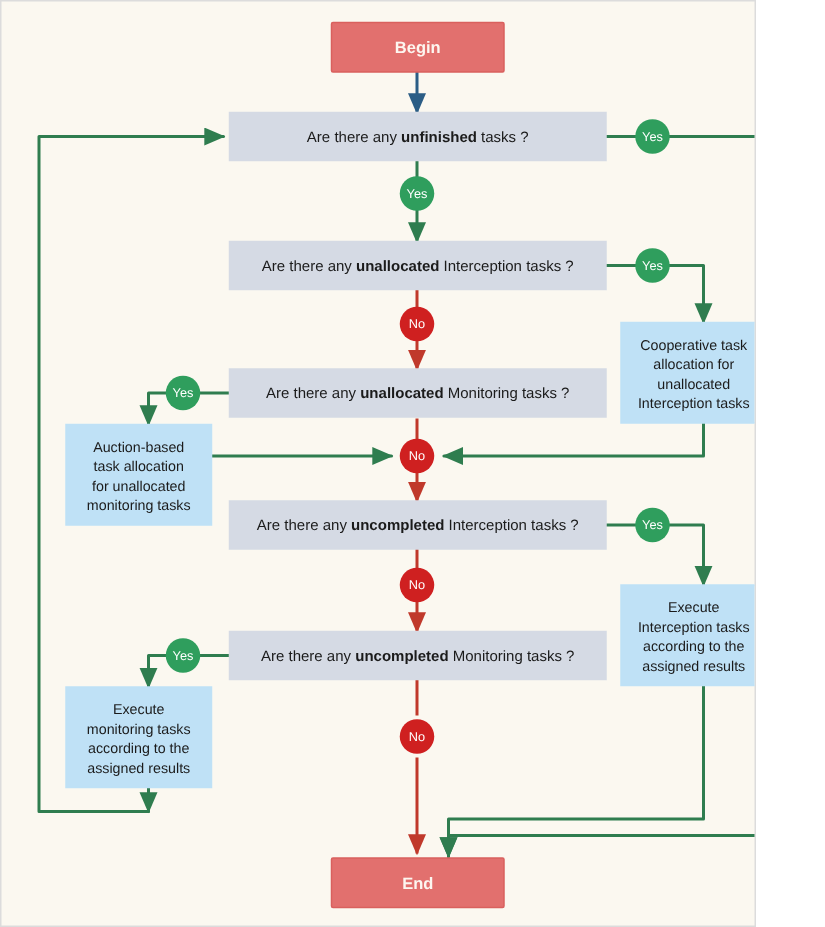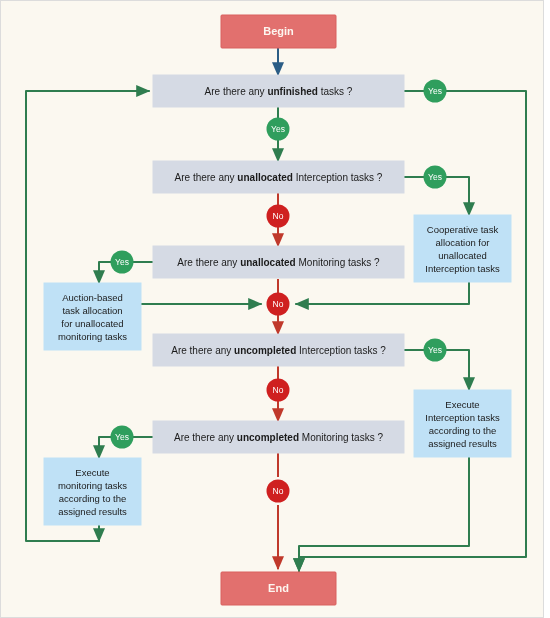--- a/index.html
+++ b/index.html
@@ -2,21 +2,21 @@
 <html><head>
 <meta charset="utf-8">
 <style>
   html, body {
     margin: 0;
     padding: 0;
     background: #ffffff;
   }
   #page {
     position: relative;
-    width: 544px;
+    width: 504px;
     height: 618px;
     background: #fbf8f0;
     border: 1px solid #dcdcdc;
     box-sizing: border-box;
     overflow: hidden;
     font-family: "Liberation Sans", sans-serif;
   }
   #flow-svg {
     position: absolute;
     left: 0;

